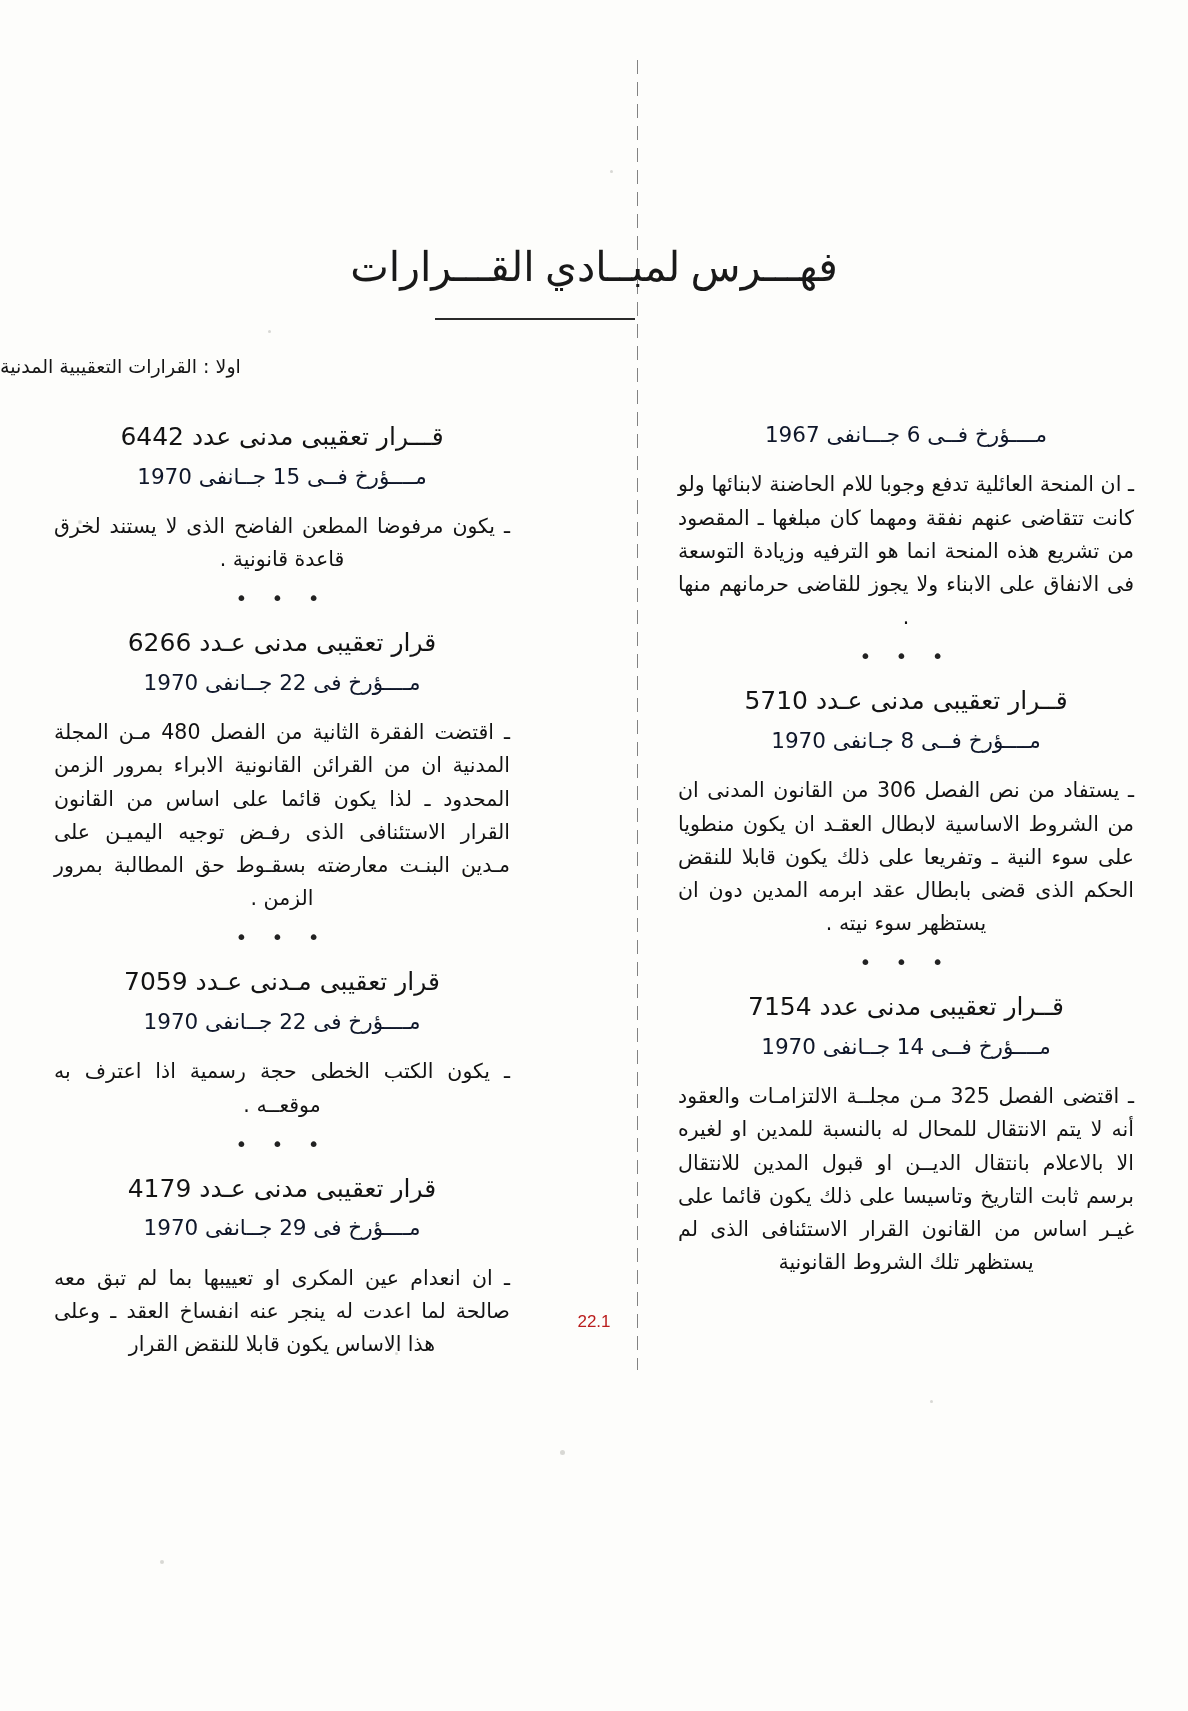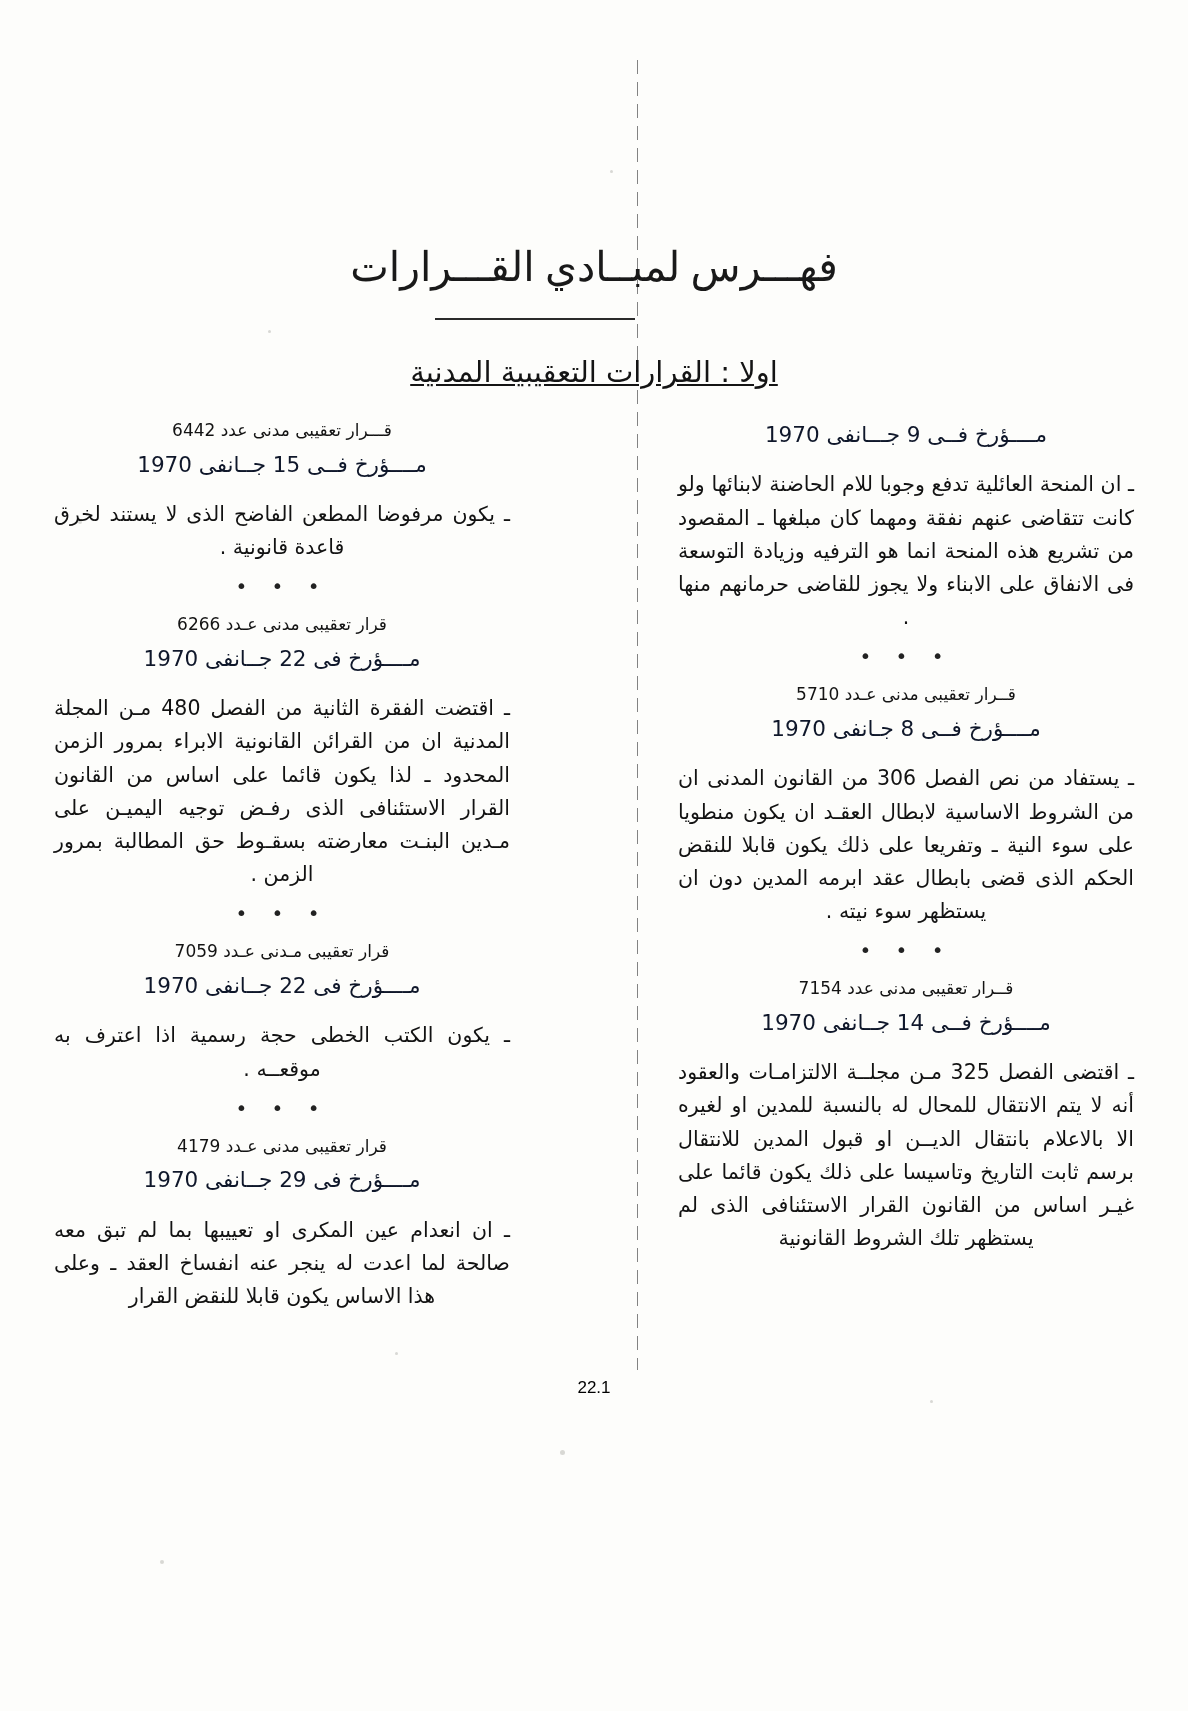--- a/index.html
+++ b/index.html
@@ -65,40 +65,39 @@
     width: 200px;
     height: 2px;
     background: #2a2a2a;
   }
 
   .subtitle {
     position: absolute;
     top: 355px;
     left: 0;
     width: 1188px;
-    text-align: center;
-    font-size: 29px;
+    text-align: left;
+    font-size: 19px;
     color: #141414;
-    text-decoration: underline;
   }
 
   
   .col {
     position: absolute;
     top: 418px;
     width: 468px;
   }
   .col-right { right: 48px; }      
   .col-left  { left: 48px; }
 
   .entry { margin-bottom: 6px; }
 
   .entry-head {
     text-align: center;
-    font-size: 17px;
+    font-size: 25px;
     line-height: 1.5;
     letter-spacing: .5px;
     color: #131313;
     margin: 0 0 4px 0;
   }
   .entry-date {
     text-align: center;
     font-size: 21.5px;
     line-height: 1.6;
     color: #0f172a;
@@ -118,26 +117,26 @@
     text-align: center;
     letter-spacing: 9px;
     font-size: 20px;
     color: #222;
     margin: 12px 0 16px 0;
     line-height: 1;
   }
 
   .page-number {
     position: absolute;
-    top: 1378px;
+    top: 1312px;
     left: 0;
     width: 1188px;
     text-align: center;
     font-size: 17px;
-    color: #000000;
+    color: #b91c1c;
     font-family: "Liberation Sans", sans-serif;
   }
 
   
 </style>
 </head>
 <body>
 
 <div class="page">
 
@@ -151,21 +150,21 @@
 
   <div class="fold-line"></div>
 
   <div class="title">فهـــرس لمبــادي القـــرارات</div>
   <div class="title-rule"></div>
   <div class="subtitle">اولا : القرارات التعقيبية المدنية</div>
 
   <div class="col col-right">
 
     <div class="entry">
-      <p class="entry-date">مــــؤرخ فــى 9 جـــانفى 1970</p>
+      <p class="entry-date">مــــؤرخ فــى 6 جـــانفى 1967</p>
       <p class="entry-body">ـ ان المنحة العائلية تدفع وجوبا للام الحاضنة لابنائها ولو كانت تتقاضى عنهم نفقة ومهما كان مبلغها ـ المقصود من تشريع هذه المنحة انما هو الترفيه وزيادة التوسعة فى الانفاق على الابناء ولا يجوز للقاضى حرمانهم منها .</p>
     </div>
     <div class="sep">• • •</div>
 
     <div class="entry">
       <p class="entry-head">قــرار تعقيبى مدنى عـدد 5710</p>
       <p class="entry-date">مــــؤرخ فــى 8 جـانفى 1970</p>
       <p class="entry-body">ـ يستفاد من نص الفصل 306 من القانون المدنى ان من الشروط الاساسية لابطال العقـد ان يكون منطويا على سوء النية ـ وتفريعا على ذلك يكون قابلا للنقض الحكم الذى قضى بابطال عقد ابرمه المدين دون ان يستظهر سوء نيته .</p>
     </div>
     <div class="sep">• • •</div>

